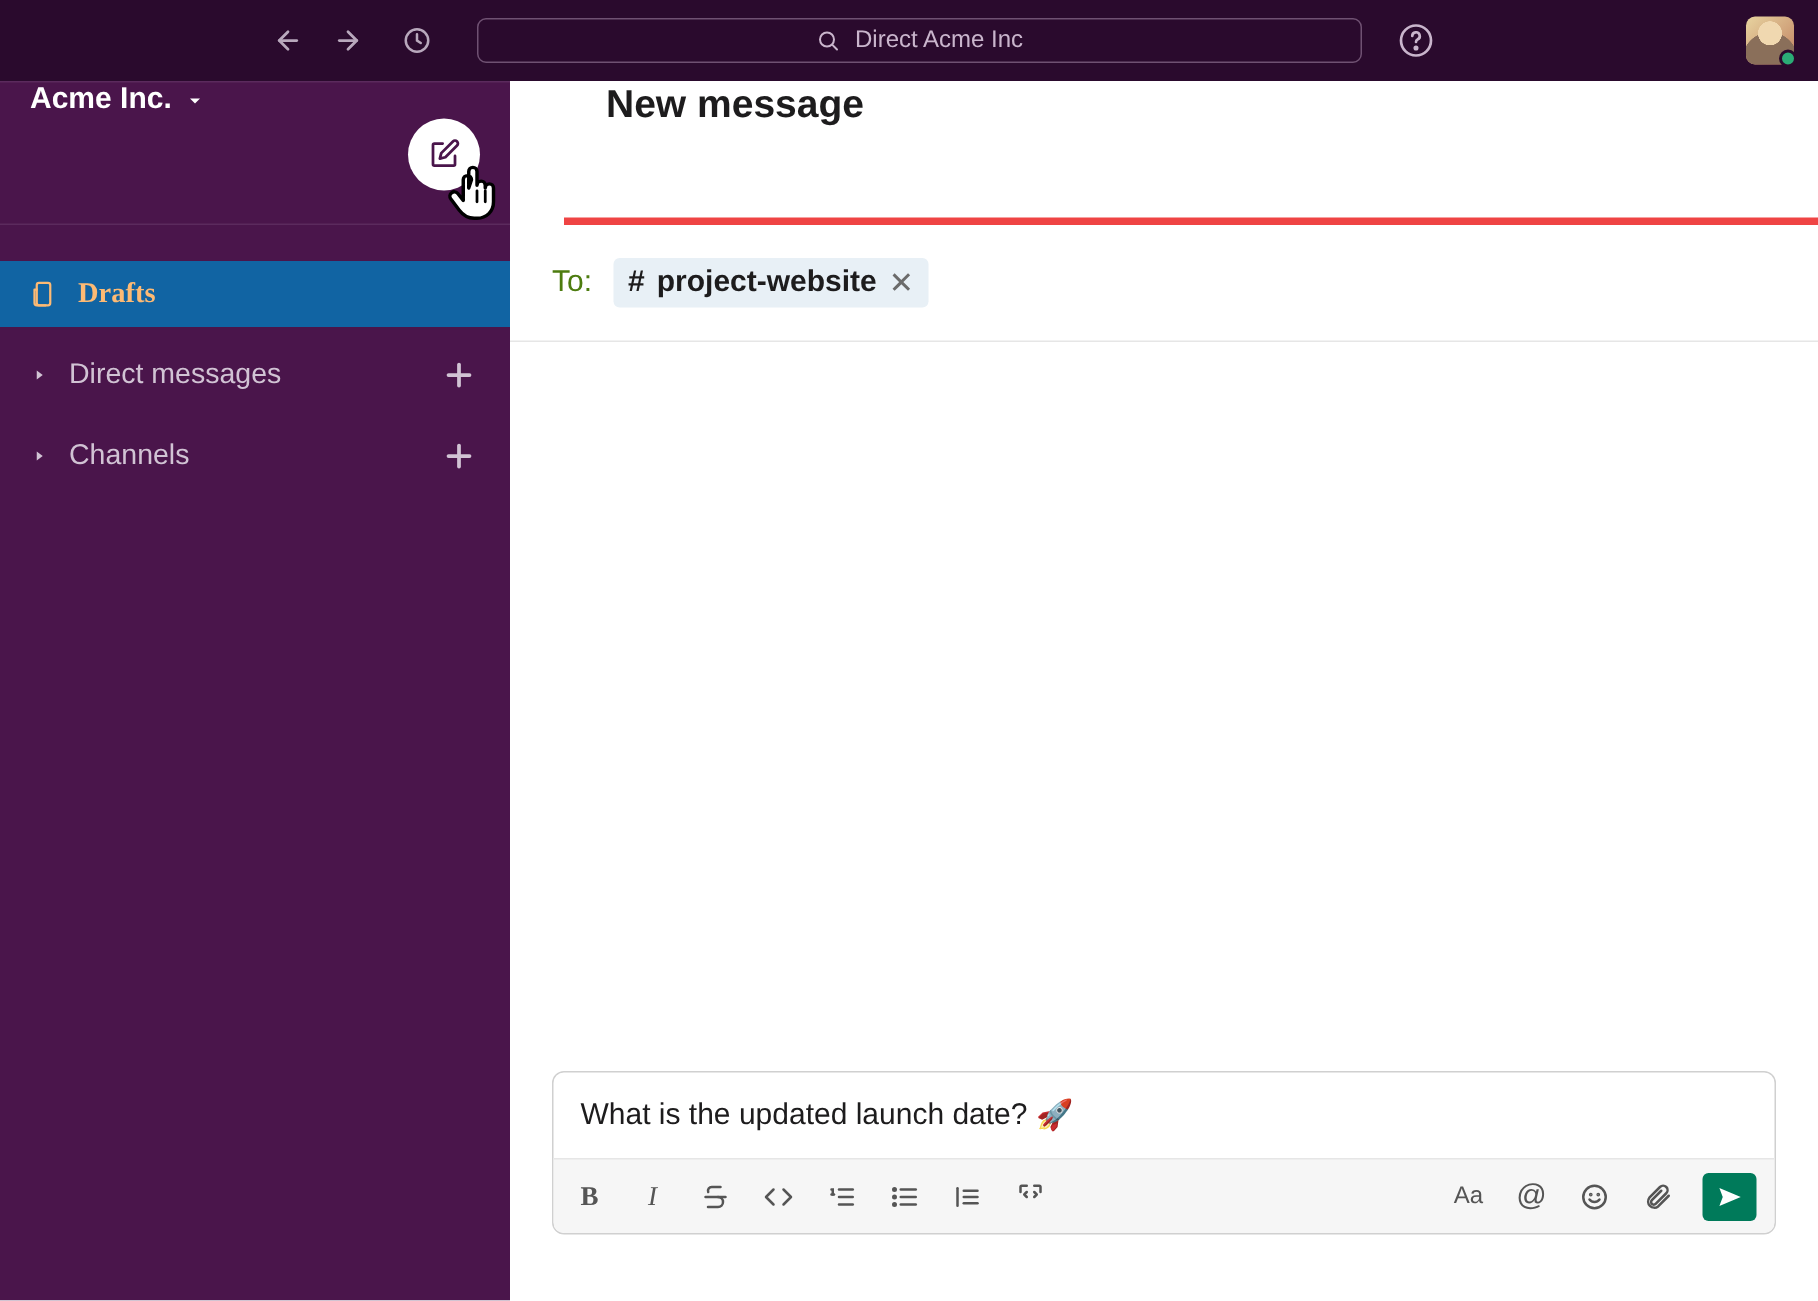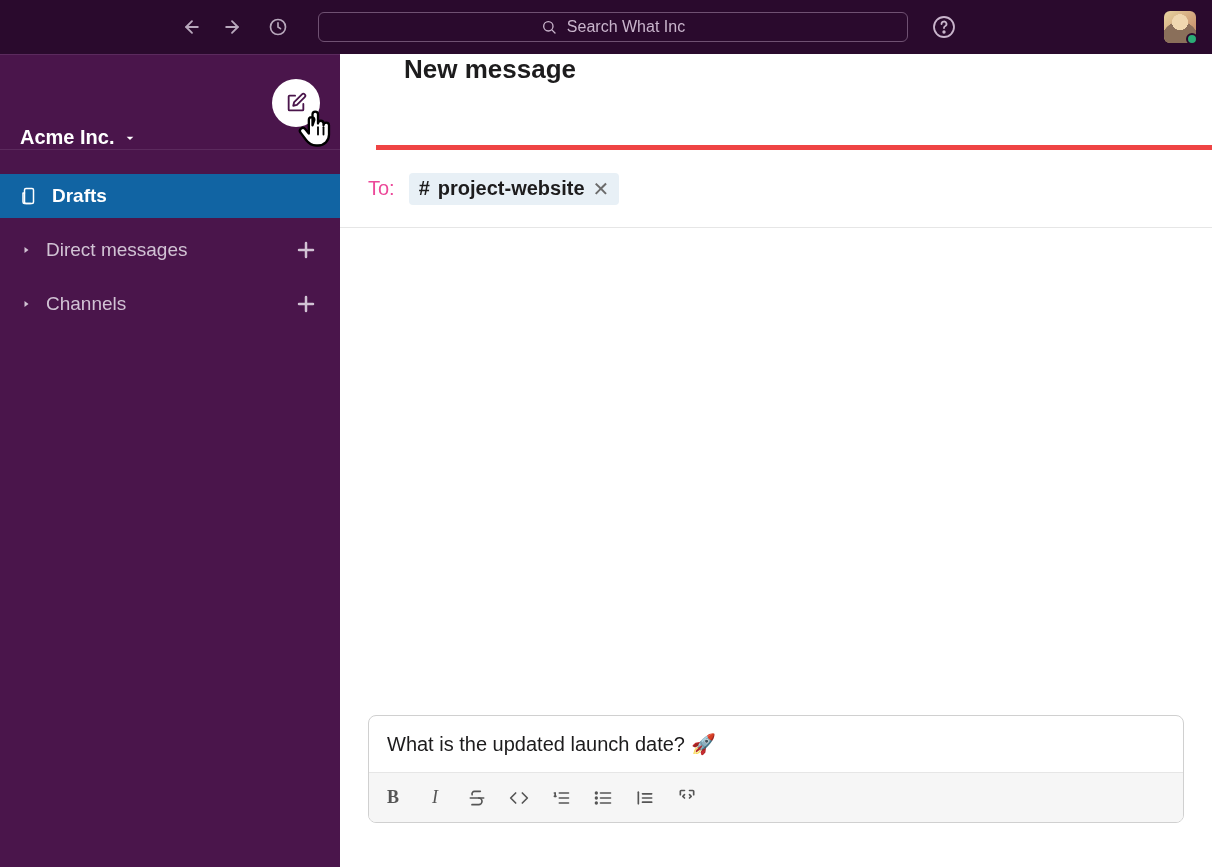--- a/index.html
+++ b/index.html
@@ -47,21 +47,21 @@
     width: 340px;
     background: #4a154b;
     border-top: 1px solid #5b2a5d;
     display: flex;
     flex-direction: column;
     color: #d1c3d4;
   }
   .ws-header {
     height: 95px;
     display: flex;
-    align-items: flex-end;
+    align-items: flex-start;
     padding: 0 20px;
     border-bottom: 1px solid #5b2a5d;
     position: relative;
   }
   .ws-name { font-size: 20px; font-weight: 800; color: #fff; display:flex; align-items:center; gap:8px;}
   .ws-name svg { width:16px; height:16px; }
   .compose-btn {
     position:absolute;
     right: 20px;
     top: 24px;
@@ -82,21 +82,21 @@
 
   .side-item {
     height: 44px;
     display: flex;
     align-items: center;
     padding: 0 20px;
     gap: 14px;
     font-size: 19px;
     font-weight: 700;
   }
-  .side-item.active { background: #1164A3; color: #ffffff; }
+  .side-item.active { background: #1164A3; color: #fdba74; font-family: Liberation Serif, serif; }
   .side-item svg.prefix { width: 18px; height: 18px; flex-shrink:0;}
   .side-section {
     height: 44px;
     display: flex;
     align-items: center;
     padding: 0 20px;
     gap: 14px;
     font-size: 19px;
     color: #d1c3d4;
     position:relative;
@@ -116,21 +116,21 @@
     display:flex; align-items:flex-start; padding: 0 28px; margin-left: 36px;
   }
   .content-title { font-size: 26px; font-weight: 800; color:#1d1c1d;}
   .to-row {
     height: 78px;
     border-bottom: 1px solid #e6e6e6;
     display:flex; align-items:center;
     padding: 0 28px; gap: 14px;
     font-size: 20px;
   }
-  .to-label { color:#ec4899; }
+  .to-label { color:#4d7c0f; }
   .chip {
     background:#e8f0f6;
     border-radius:4px;
     padding: 4px 10px;
     display:flex; align-items:center; gap:8px;
     color:#1d1c1d; font-weight:600;
   }
   .chip .hash { font-weight:800; }
   .chip .x { color:#6b6b6b; font-weight:400;}
   .body-space { flex:1; }
@@ -196,21 +196,21 @@
           <polyline points="12 7 12 12 15 14"></polyline>
         </svg>
     </div>
   </div>
 
   <div class="searchbar">
     <svg viewBox="0 0 24 24" fill="none" stroke="currentColor" stroke-width="2" stroke-linecap="round">
         <circle cx="11" cy="11" r="7"></circle>
         <line x1="21" y1="21" x2="16.65" y2="16.65"></line>
       </svg>
-    <span>Search What Inc</span>
+    <span>Direct Acme Inc</span>
   </div>
 
   <div class="help-btn">
     <svg viewBox="0 0 24 24" fill="none" stroke="currentColor" stroke-width="1.8">
         <circle cx="12" cy="12" r="10"></circle>
         <path d="M9.5 9a2.5 2.5 0 1 1 3.5 2.3c-.9.4-1 .9-1 1.7" stroke-linecap="round"></path>
         <circle cx="12" cy="17" r="0.8" fill="currentColor"></circle>
       </svg>
   </div>
 
@@ -345,18 +345,44 @@
           </div>
           <div class="tool">
             <svg viewBox="0 0 24 24" fill="none" stroke="currentColor" stroke-width="2" stroke-linecap="round" stroke-linejoin="round">
                 <path d="M9 3 H5 a1 1 0 0 0-1 1 v4"></path>
                 <path d="M15 3 h4 a1 1 0 0 1 1 1 v4"></path>
                 <path d="M9 8 l-2 2 2 2"></path>
                 <path d="M15 8 l2 2-2 2"></path>
               </svg>
           </div>
 
+          <div class="toolbar-right">
+            <div class="tool">
+                <span style="font-size:16px;">Aa</span>
+              </div>
+            <div class="tool">
+                <span style="font-size:20px;">@</span>
+              </div>
+            <div class="tool">
+              <svg viewBox="0 0 24 24" fill="none" stroke="currentColor" stroke-width="2" stroke-linecap="round">
+                  <circle cx="12" cy="12" r="9"></circle>
+                  <path d="M8 14s1.5 2 4 2 4-2 4-2"></path>
+                  <circle cx="9" cy="10" r="0.5" fill="currentColor"></circle>
+                  <circle cx="15" cy="10" r="0.5" fill="currentColor"></circle>
+                </svg>
+            </div>
+            <div class="tool">
+              <svg viewBox="0 0 24 24" fill="none" stroke="currentColor" stroke-width="2" stroke-linecap="round" stroke-linejoin="round">
+                  <path d="M21 11l-8.5 8.5a5 5 0 0 1-7-7L14 4a3.5 3.5 0 0 1 5 5l-8.5 8.5a2 2 0 0 1-3-3L15 7"></path>
+                </svg>
+            </div>
+            <div class="send-btn">
+              <svg viewBox="0 0 24 24" fill="currentColor">
+                  <path d="M3 20 L22 12 L3 4 L6 12 Z"></path>
+                </svg>
+            </div>
+          </div>
         </div>
       </div>
     </div>
 
   </div>
 </div>
 
 </body></html>

